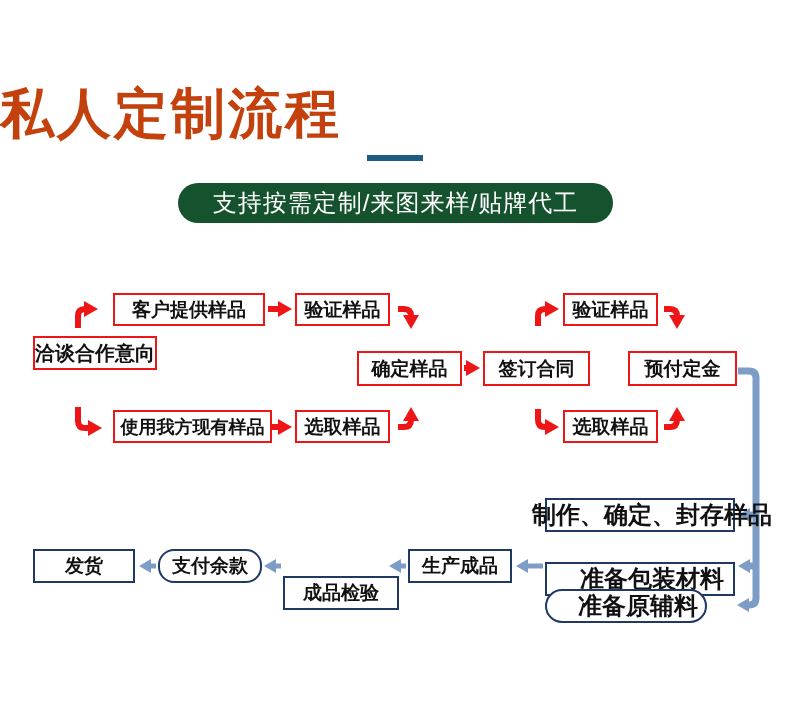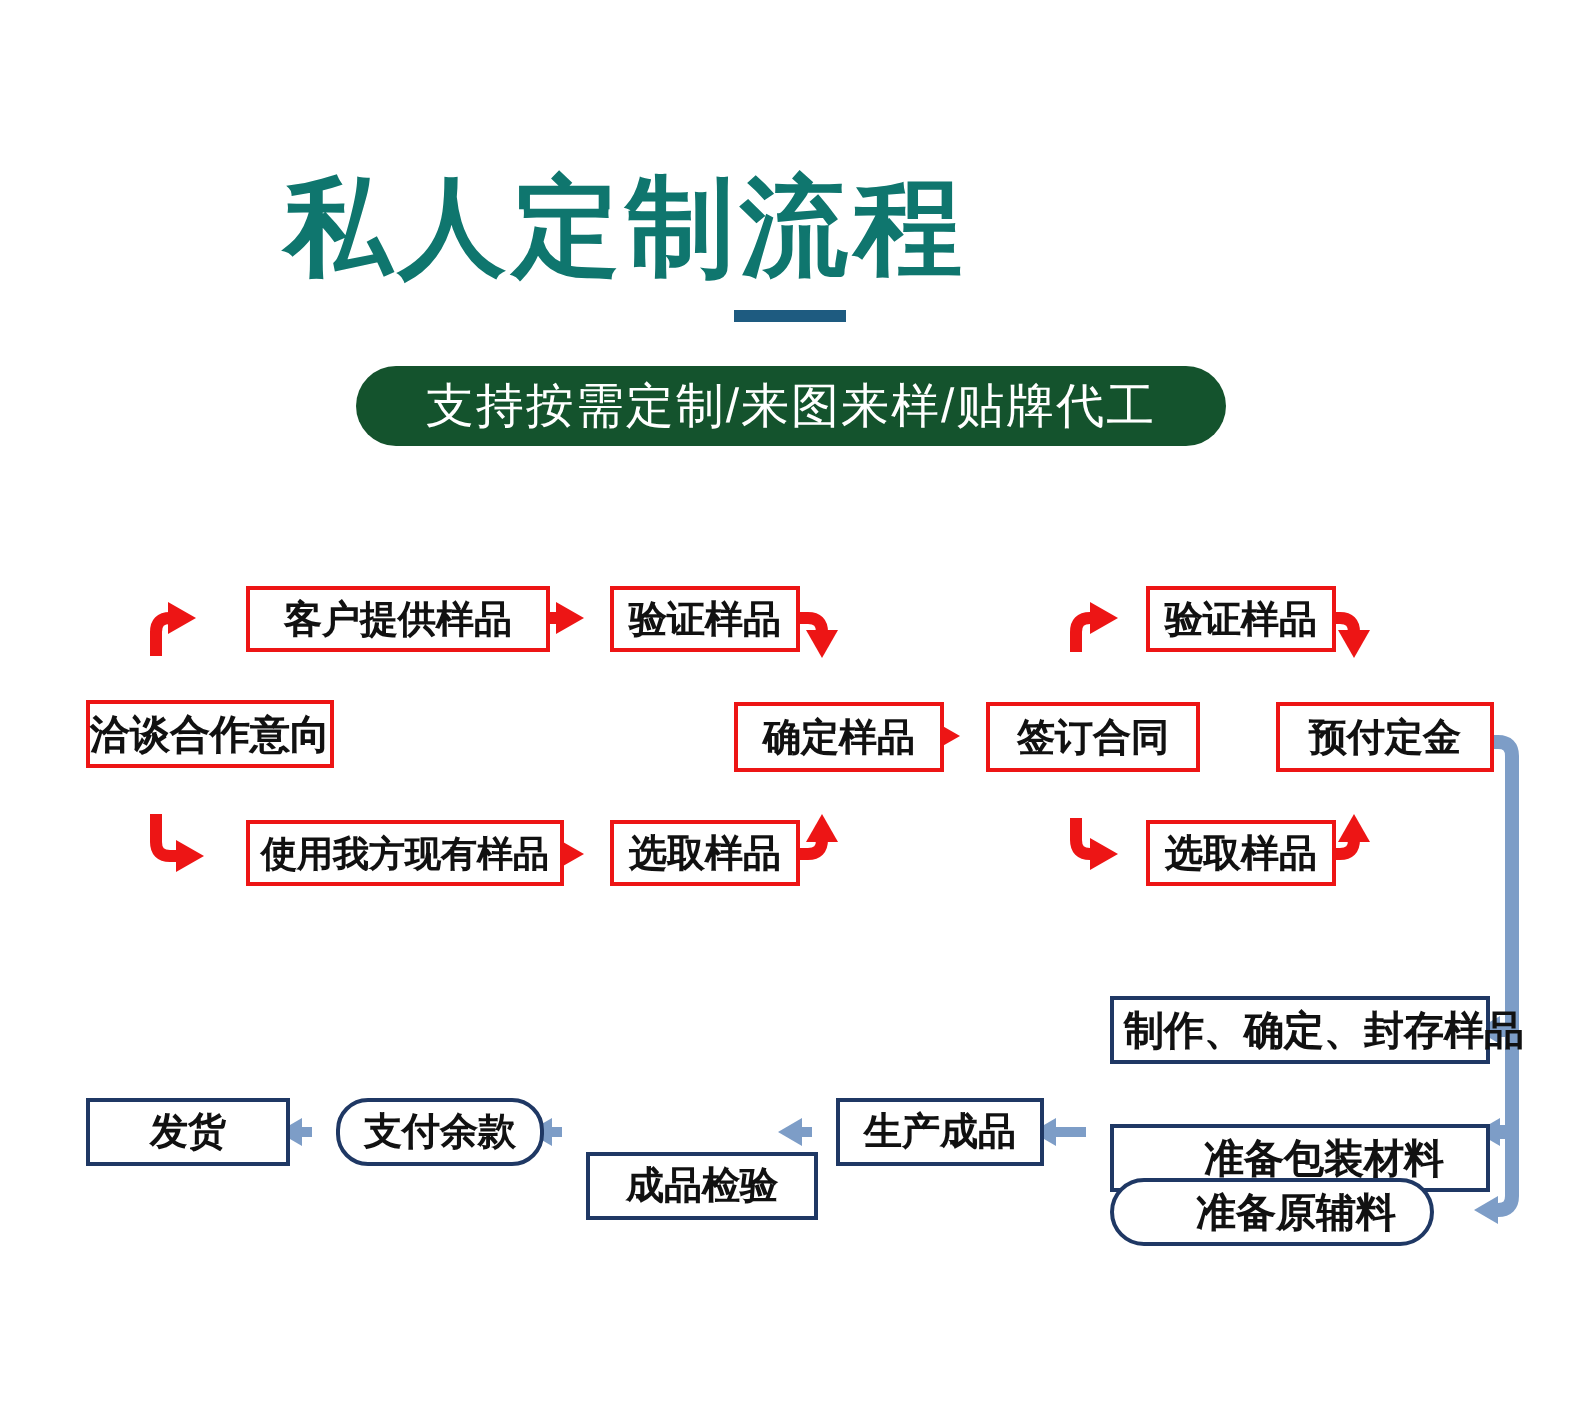--- a/index.html
+++ b/index.html
@@ -1,28 +1,28 @@
 <!DOCTYPE html>
 <html><head>
 <meta charset="utf-8">
 <style>
   html,body{margin:0;padding:0;background:#fff;}
   #stage{position:relative;width:790px;height:710px;background:#ffffff;overflow:hidden;
          font-family:"Liberation Sans","DejaVu Sans",sans-serif;}
-  .title{position:absolute;left:0;top:78px;width:626px;text-align:center;
-         font-size:54px;font-weight:700;color:#0f766e;letter-spacing:3px;}
+  .title{position:absolute;left:0;top:78px;width:626px;
+         font-size:54px;font-weight:700;color:#c2410c;letter-spacing:3px;}
   .title-underline{position:absolute;left:367px;top:155px;width:56px;height:6px;background:#1e5b80;}
   .banner{position:absolute;left:178px;top:183px;width:435px;height:40px;border-radius:20px;
           background:#14532d;color:#ffffff;font-size:24px;letter-spacing:1px;
           display:flex;align-items:center;justify-content:center;}
   .box{position:absolute;background:#ffffff;display:flex;align-items:center;justify-content:center;
-       color:#111111;font-weight:700;white-space:nowrap;box-sizing:border-box;margin-left:10px;}
+       color:#111111;font-weight:700;white-space:nowrap;box-sizing:border-box;}
   .red{border:2px solid #ed1515;font-size:19px;}
   .navy{border:2px solid #1f3864;font-size:19px;}
-  .navy.wide{font-size:20px;padding-left:24px;}
+  .navy.wide{font-size:24px;padding-left:24px;}
   svg.arrows{position:absolute;left:0;top:0;width:790px;height:710px;}
 </style>
 </head>
 <body>
 
 <div id="stage">
 
   <div class="title">私人定制流程</div>
   <div class="title-underline"></div>
   <div class="banner">支持按需定制/来图来样/贴牌代工</div>
@@ -56,21 +56,21 @@
     <path d="M738,371 L749,371 Q756,371 756,378 L756,598 Q756,605 749,605 L748,605" fill="none" stroke="#7d9dc7" stroke-width="7" marker-end="url(#bh)"></path>
     <path d="M756,515 L749,515" fill="none" stroke="#7d9dc7" stroke-width="7" marker-end="url(#bh)"></path>
     <path d="M756,566 L749,566" fill="none" stroke="#7d9dc7" stroke-width="7" marker-end="url(#bh)"></path>
 
     <path d="M543,566 L527,566" fill="none" stroke="#7d9dc7" stroke-width="5" marker-end="url(#bh)"></path>
     <path d="M406,566 L400,566" fill="none" stroke="#7d9dc7" stroke-width="5" marker-end="url(#bh)"></path>
     <path d="M281,566 L275,566" fill="none" stroke="#7d9dc7" stroke-width="5" marker-end="url(#bh)"></path>
     <path d="M156,566 L150,566" fill="none" stroke="#7d9dc7" stroke-width="5" marker-end="url(#bh)"></path>
   </svg>
 
-  <div class="box red" style="left:33px;top:350px;width:124px;height:34px;font-size:20px;">洽谈合作意向</div>
+  <div class="box red" style="left:33px;top:336px;width:124px;height:34px;font-size:20px;">洽谈合作意向</div>
   <div class="box red" style="left:113px;top:293px;width:152px;height:33px;">客户提供样品</div>
   <div class="box red" style="left:295px;top:293px;width:95px;height:33px;">验证样品</div>
   <div class="box red" style="left:113px;top:410px;width:159px;height:33px;font-size:18px;">使用我方现有样品</div>
   <div class="box red" style="left:295px;top:410px;width:95px;height:33px;">选取样品</div>
   <div class="box red" style="left:357px;top:351px;width:105px;height:35px;">确定样品</div>
   <div class="box red" style="left:483px;top:351px;width:107px;height:35px;">签订合同</div>
   <div class="box red" style="left:563px;top:293px;width:95px;height:33px;">验证样品</div>
   <div class="box red" style="left:563px;top:410px;width:95px;height:33px;">选取样品</div>
   <div class="box red" style="left:628px;top:351px;width:109px;height:35px;">预付定金</div>
 

